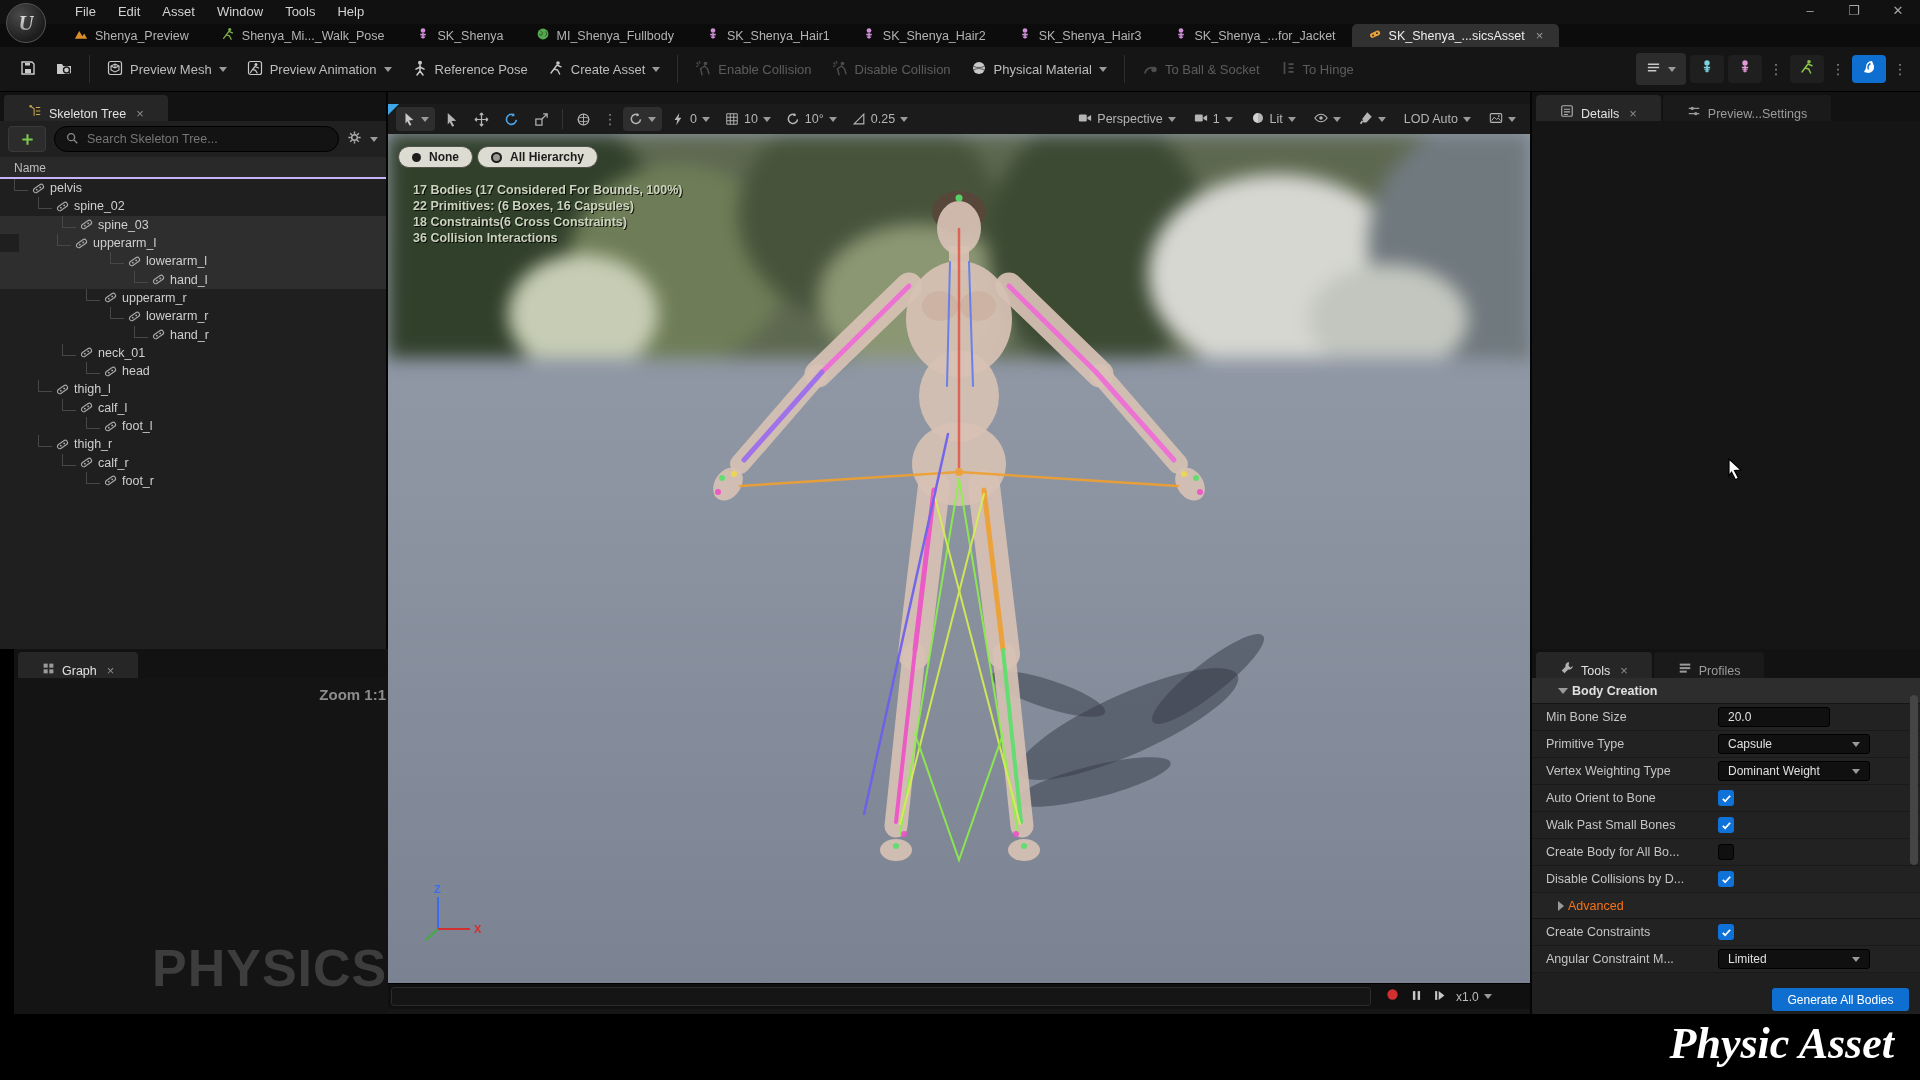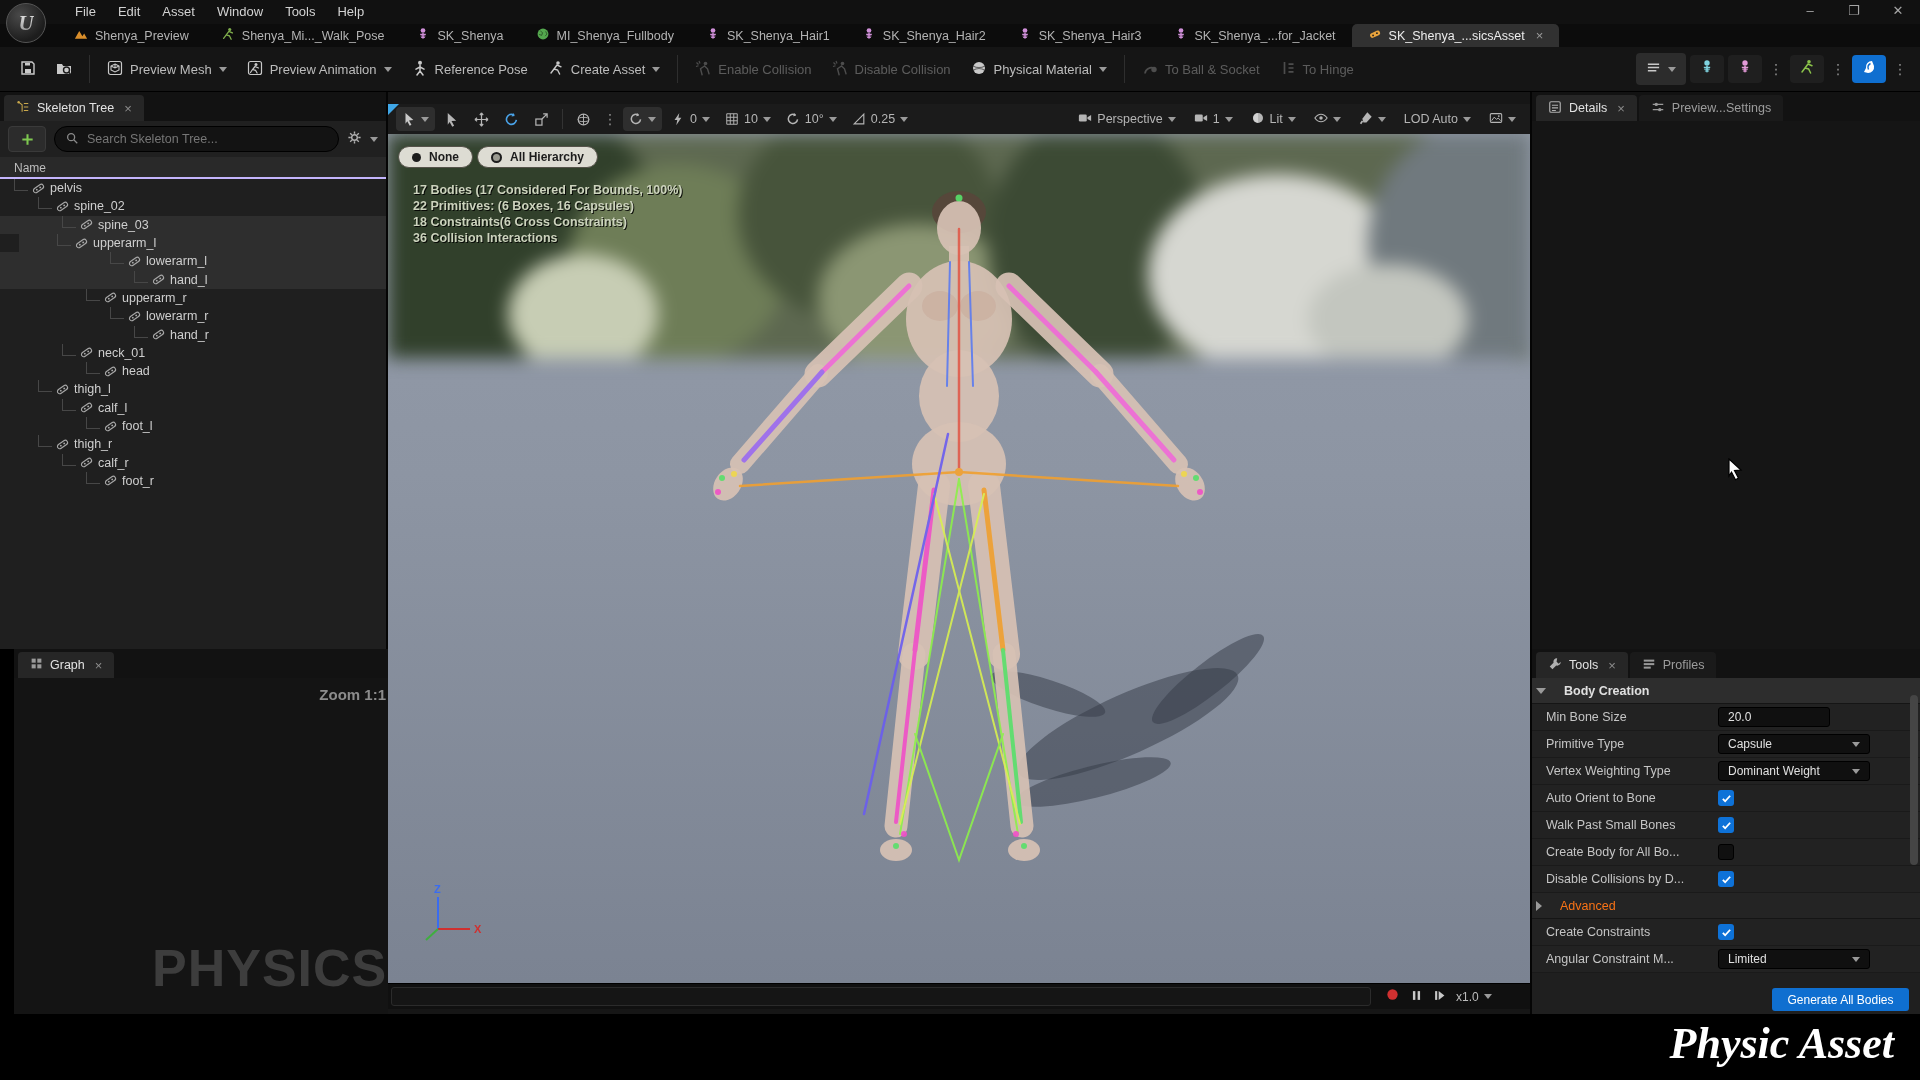--- a/index.html
+++ b/index.html
@@ -30,21 +30,21 @@
   .tdiv { width:1px; height:28px; background:#2e2e2e; margin:0 7px; }
   #toolbar-right { margin-left:auto; display:flex; align-items:center; gap:4px; padding-right:10px; }
   .modebtn { display:flex; align-items:center; justify-content:center; width:34px; height:28px; border-radius:4px; background:#1f1f1f; }
   .modebtn.active { background:#0f6fd0; }
   .dots { color:#8f8f8f; font-size:14px; padding:0 3px; }
   .chev { width:0; height:0; border-left:4px solid transparent; border-right:4px solid transparent; border-top:5px solid #9a9a9a; display:inline-block; }
 
   
   .panel { position:absolute; background:#1f1f1f; }
   .ptabs { height:29px; background:#121212; display:flex; align-items:flex-end; padding-left:4px; gap:2px; }
-  .ptab { display:flex; align-items:center; gap:7px; height:26px; padding:0 12px; font-size:12.5px; color:#9c9c9c; background:#1a1a1a; border-radius:4px 4px 0 0; }
+  .ptab { display:flex; align-items:flex-end; gap:7px; height:26px; padding:0 24px; font-size:12.5px; color:#9c9c9c; background:#1a1a1a; border-radius:4px 4px 0 0; }
   .ptab.active { background:#262626; color:#e2e2e2; }
   .ptab .closex { color:#8d8d8d; font-size:13px; margin-left:3px; }
 
   #skeleton-panel { left:0; top:92px; width:388px; height:557px; border-right:2px solid #050505; }
   #searchrow { height:36px; display:flex; align-items:center; gap:8px; padding:0 8px; background:#202020; }
   #addbtn { width:38px; height:26px; background:#2c2c2c; border:1px solid #3a3a3a; border-radius:4px; display:flex; align-items:center; justify-content:center; }
   #searchbox { flex:1; height:26px; background:#131313; border:1px solid #000; border-radius:13px; display:flex; align-items:center; gap:8px; padding:0 10px; }
   #searchbox span { color:#767676; font-size:12.5px; }
   #treeheader { height:22px; background:#292929; border-bottom:2px solid #c4b5fd; font-size:12px; color:#bdbdbd; padding-left:14px; line-height:22px; }
   #tree { overflow:hidden; }
@@ -81,21 +81,21 @@
   #playbar { position:absolute; left:0; top:891px; width:1142px; height:26px; background:#101010; border-top:1px solid #000; display:flex; align-items:center; }
   #playfield { margin-left:3px; width:980px; height:19px; background:#151515; border:1px solid #2b2b2b; border-radius:3px; }
   #playctl { display:flex; align-items:center; gap:10px; margin-left:14px; }
   #speed { display:flex; align-items:center; gap:5px; color:#bdbdbd; font-size:12px; margin-left:10px; }
 
   
   #details-panel { left:1530px; top:92px; width:390px; height:557px; background:#161616; border-left:2px solid #050505; }
   #details-body { height:528px; background:#151515; }
 
   #tools-panel { left:1530px; top:649px; width:390px; height:365px; background:#1f1f1f; border-left:2px solid #050505; overflow:hidden; }
-  .sechead { height:26px; background:#2d2d2d; border-bottom:1px solid #151515; display:flex; align-items:center; gap:18px; padding-left:4px; font-size:12.5px; font-weight:bold; color:#e0e0e0;text-align:center; }
+  .sechead { height:26px; background:#2d2d2d; border-bottom:1px solid #151515; display:flex; align-items:center; gap:4px; padding-left:26px; font-size:12.5px; font-weight:bold; color:#e0e0e0;text-align:center; }
   .tri-down { width:0; height:0; border-left:5px solid transparent; border-right:5px solid transparent; border-top:6px solid #9a9a9a; }
   .tri-right { width:0; height:0; border-top:5px solid transparent; border-bottom:5px solid transparent; border-left:6px solid #9a9a9a; }
   .prow { height:27px; display:flex; align-items:center; border-bottom:1px solid #1a1a1a; background:#222; }
   .plabel { width:186px; padding-left:14px; font-size:12.5px; color:#c5c5c5; white-space:nowrap; overflow:hidden; }
   .pctrl { flex:1; display:flex; align-items:center; }
   .inputbox { height:20px; background:#101010; border:1px solid #000; border-radius:3px; color:#e0e0e0; font-size:12px; display:flex; align-items:center; padding:0 9px; }
   .selbox { justify-content:space-between; }
   .cb { width:16px; height:16px; border-radius:3px; background:#0e72d8; display:flex; align-items:center; justify-content:center; }
   .cb.off { background:#101010; border:1px solid #000; }
   #tools-scroll { position:absolute; right:2px; top:695px; width:8px; height:170px; background:#454545; border-radius:4px; }

